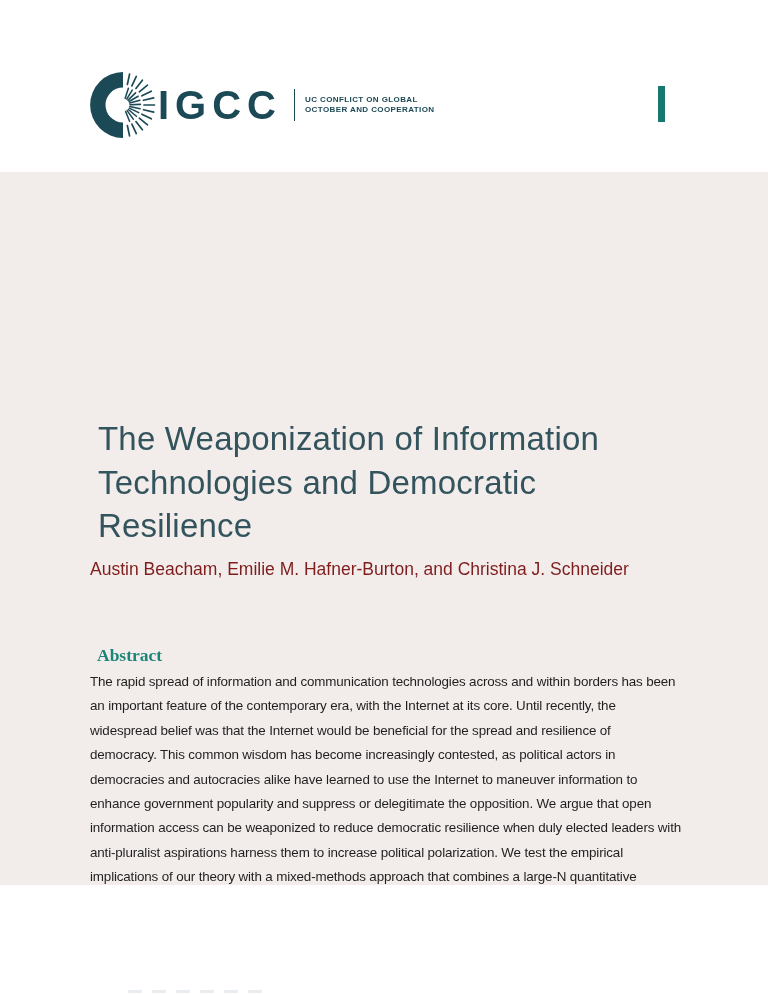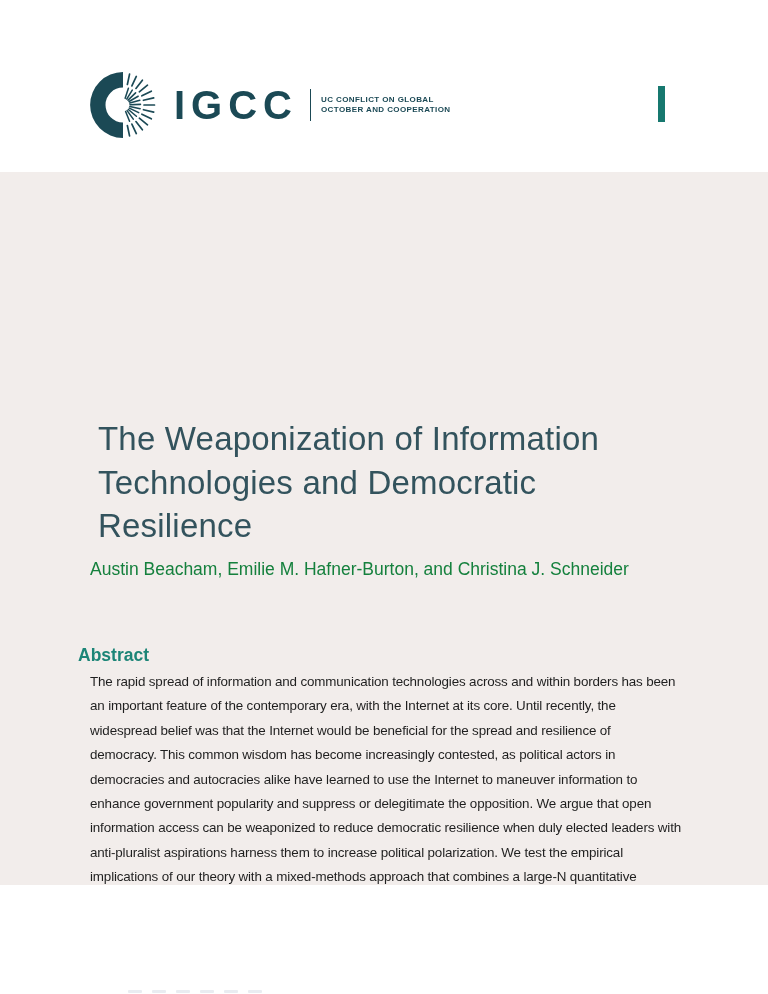--- a/index.html
+++ b/index.html
@@ -3,37 +3,37 @@
 <meta charset="utf-8">
 <style>
   html,body{margin:0;padding:0;}
   body{font-family:"Liberation Sans","DejaVu Sans",sans-serif;background:#ffffff;}
   .page{position:relative;width:768px;height:994px;background:#ffffff;overflow:hidden;}
 
   
   .header-band{position:absolute;left:0;top:0;width:768px;height:172px;background:#ffffff;}
   .logo-group{position:absolute;left:88px;top:70px;display:flex;align-items:center;}
   .logo-mark{width:70px;height:70px;display:block;}
-  .logo-acronym{margin-left:16px;font-size:40px;font-weight:600;letter-spacing:6px;color:#1b4955;line-height:1;}
+  .logo-acronym{font-size:40px;font-weight:600;letter-spacing:6px;color:#1b4955;line-height:1;}
   .logo-divider{width:1px;height:32px;background:#1b4955;margin-left:12px;margin-right:10px;}
   .logo-orgname{font-size:8px;font-weight:700;color:#1b4955;letter-spacing:0.4px;line-height:1.25;}
 
   .wp-block{position:absolute;top:85px;right:140px;text-align:right;color:#df4b44;
             font-size:13px;font-weight:700;letter-spacing:1.2px;line-height:18px;}
   .teal-bar{position:absolute;top:86px;left:658px;width:7px;height:36px;background:#17786f;}
 
   
   .hero-band{position:absolute;left:0;top:172px;width:768px;height:713px;background:#f2edeb;}
   .doc-title{position:absolute;left:90px;top:237px;width:620px;
              font-size:33px;font-weight:300;line-height:43.5px;color:#33535d;
              white-space:pre-line;letter-spacing:0.2px;}
   .doc-authors{position:absolute;left:90px;top:387px;width:620px;
-               font-size:17.5px;font-weight:400;color:#15803d;}
-  .abstract-heading{position:absolute;left:78px;top:473px;
-                    font-size:17.5px;font-weight:700;color:#1c8577;}
+               font-size:17.5px;font-weight:400;color:#7f1d1d;}
+  .abstract-heading{position:absolute;left:97px;top:473px;
+                    font-size:17.5px;font-weight:700;color:#1c8577;font-family:Liberation Serif, serif;}
   .abstract-body{position:absolute;left:90px;top:498px;width:640px;
                  font-size:13.4px;letter-spacing:-0.15px;line-height:24.4px;color:#1f1f1f;
                  white-space:pre-line;}
   .keywords-line{position:absolute;left:90px;top:791px;width:640px;
                  font-size:13.4px;letter-spacing:-0.15px;color:#1f1f1f;}
   .keywords-line .kw-label{font-weight:700;}
 
   
   .footer-band{position:absolute;left:0;top:885px;width:768px;height:109px;background:#ffffff;}
   .footer-cutoff{position:absolute;left:128px;top:105px;display:flex;gap:10px;}

